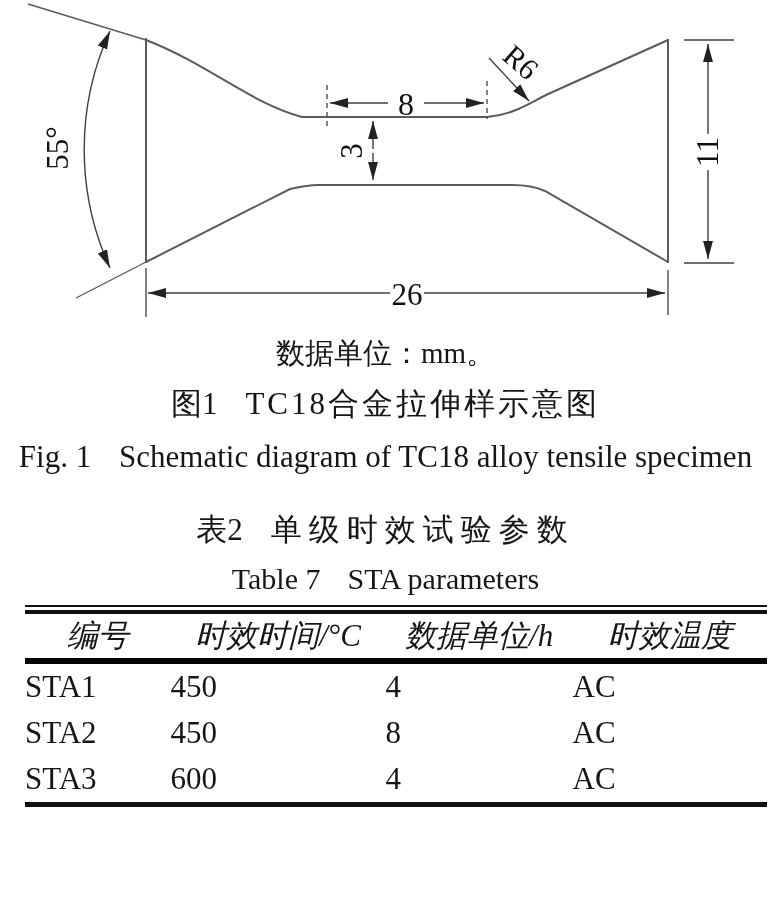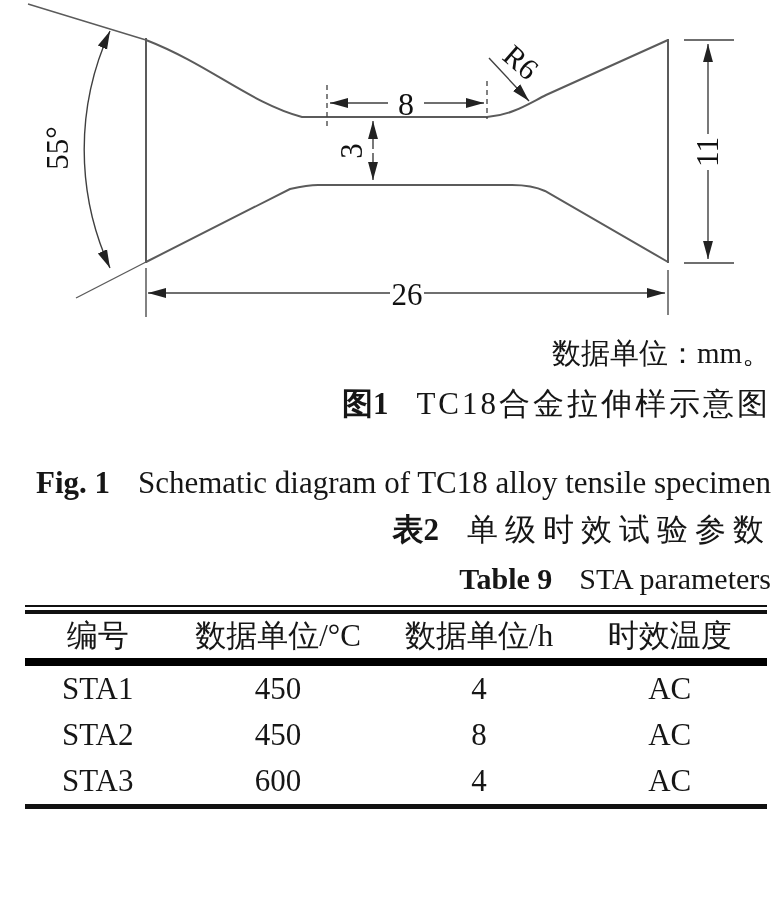--- a/index.html
+++ b/index.html
@@ -1,32 +1,32 @@
 <!DOCTYPE html>
 <html><head>
 <meta charset="utf-8">
 <style>
   html,body{margin:0;padding:0;background:#ffffff;}
   #page{position:relative;width:771px;height:920px;background:#ffffff;overflow:hidden;
         font-family:"Liberation Serif","DejaVu Serif",serif;color:#161616;}
-  .caption{position:absolute;left:0;width:771px;text-align:right;white-space:nowrap;}
-  .cap-label{font-weight:bold;margin-right:0.9em;}
+  .caption{position:absolute;left:0;width:771px;text-align:center;white-space:nowrap;}
+  .cap-label{font-weight:normal;margin-right:0.9em;}
   #unit-note{top:334px;font-size:29px;}
   #fig-cap-zh{top:383px;font-size:31px;}
   #fig-cap-zh .cap-text{letter-spacing:3px;}
-  #fig-cap-en{top:439px;font-size:31px;margin-top:26px;}
+  #fig-cap-en{top:439px;font-size:31px;}
   #tbl-cap-zh{top:509px;font-size:31px;}
   #tbl-cap-zh .cap-text{letter-spacing:7px;}
   #tbl-cap-en{top:562px;font-size:30px;}
   #table-wrap{position:absolute;top:605px;left:25px;width:742px;}
   .rule-thin{height:2px;background:#111;margin-bottom:3px;}
   table{width:100%;border-collapse:collapse;border-top:4px solid #111;border-bottom:5px solid #111;
         font-size:31px;}
-  th{font-weight:normal;border-bottom:8px solid #000000;height:44px;text-align:center;padding:0;}
-  td{height:46px;text-align:center;padding:0;}
+  th{font-weight:normal;border-bottom:6px solid #000000;height:44px;text-align:center;padding:0;font-style:italic;}
+  td{height:46px;padding:0;}
   .c1{width:19.6%;} .c2{width:29%;} .c3{width:25.2%;} .c4{width:26.2%;}
   svg text{font-family:"Liberation Serif","DejaVu Serif",serif;fill:#111;}
 </style>
 </head>
 <body>
 
 <div id="page">
 
   <svg id="diagram" width="771" height="332" viewBox="0 0 771 332" style="position:absolute;top:0;left:0;">
     <defs>
@@ -79,30 +79,30 @@
 
   <div class="caption" id="fig-cap-en">
     <span class="cap-label">Fig. 1</span><span class="cap-text">Schematic diagram of TC18 alloy tensile specimen</span>
   </div>
 
   <div class="caption" id="tbl-cap-zh">
     <span class="cap-label">表2</span><span class="cap-text">单级时效试验参数</span>
   </div>
 
   <div class="caption" id="tbl-cap-en">
-    <span class="cap-label">Table 9</span><span class="cap-text">STA parameters</span>
+    <span class="cap-label">Table 7</span><span class="cap-text">STA parameters</span>
   </div>
 
   <div id="table-wrap">
     <div class="rule-thin"></div>
     <table>
       <thead>
         <tr>
           <th class="c1">编号</th>
-          <th class="c2">数据单位/°C</th>
+          <th class="c2">时效时间/°C</th>
           <th class="c3">数据单位/h</th>
           <th class="c4">时效温度</th>
         </tr>
       </thead>
       <tbody>
         <tr>
           <td>STA1</td>
           <td>450</td>
           <td>4</td>
           <td>AC</td>

